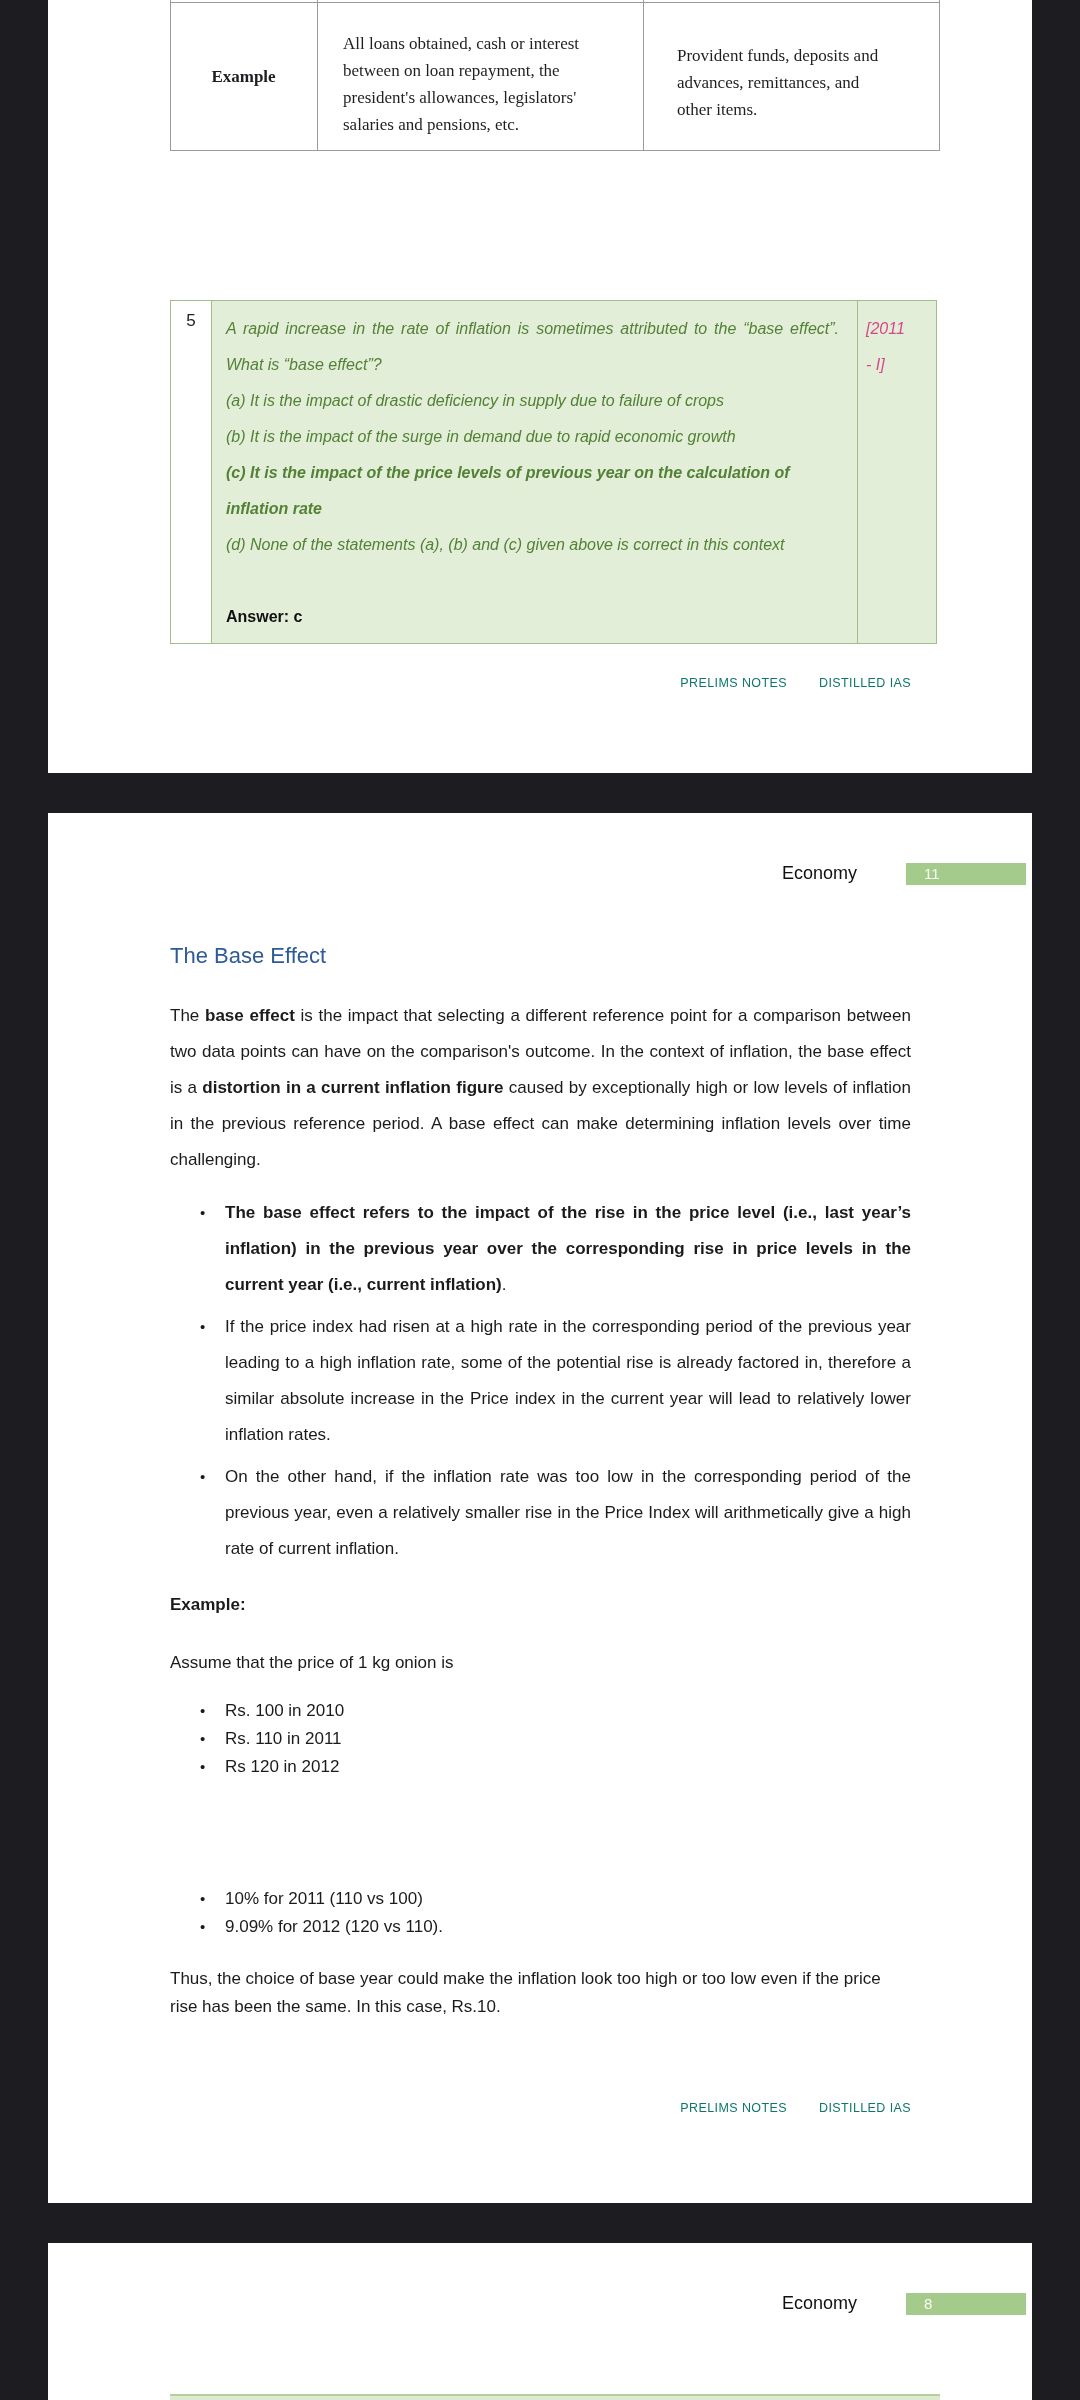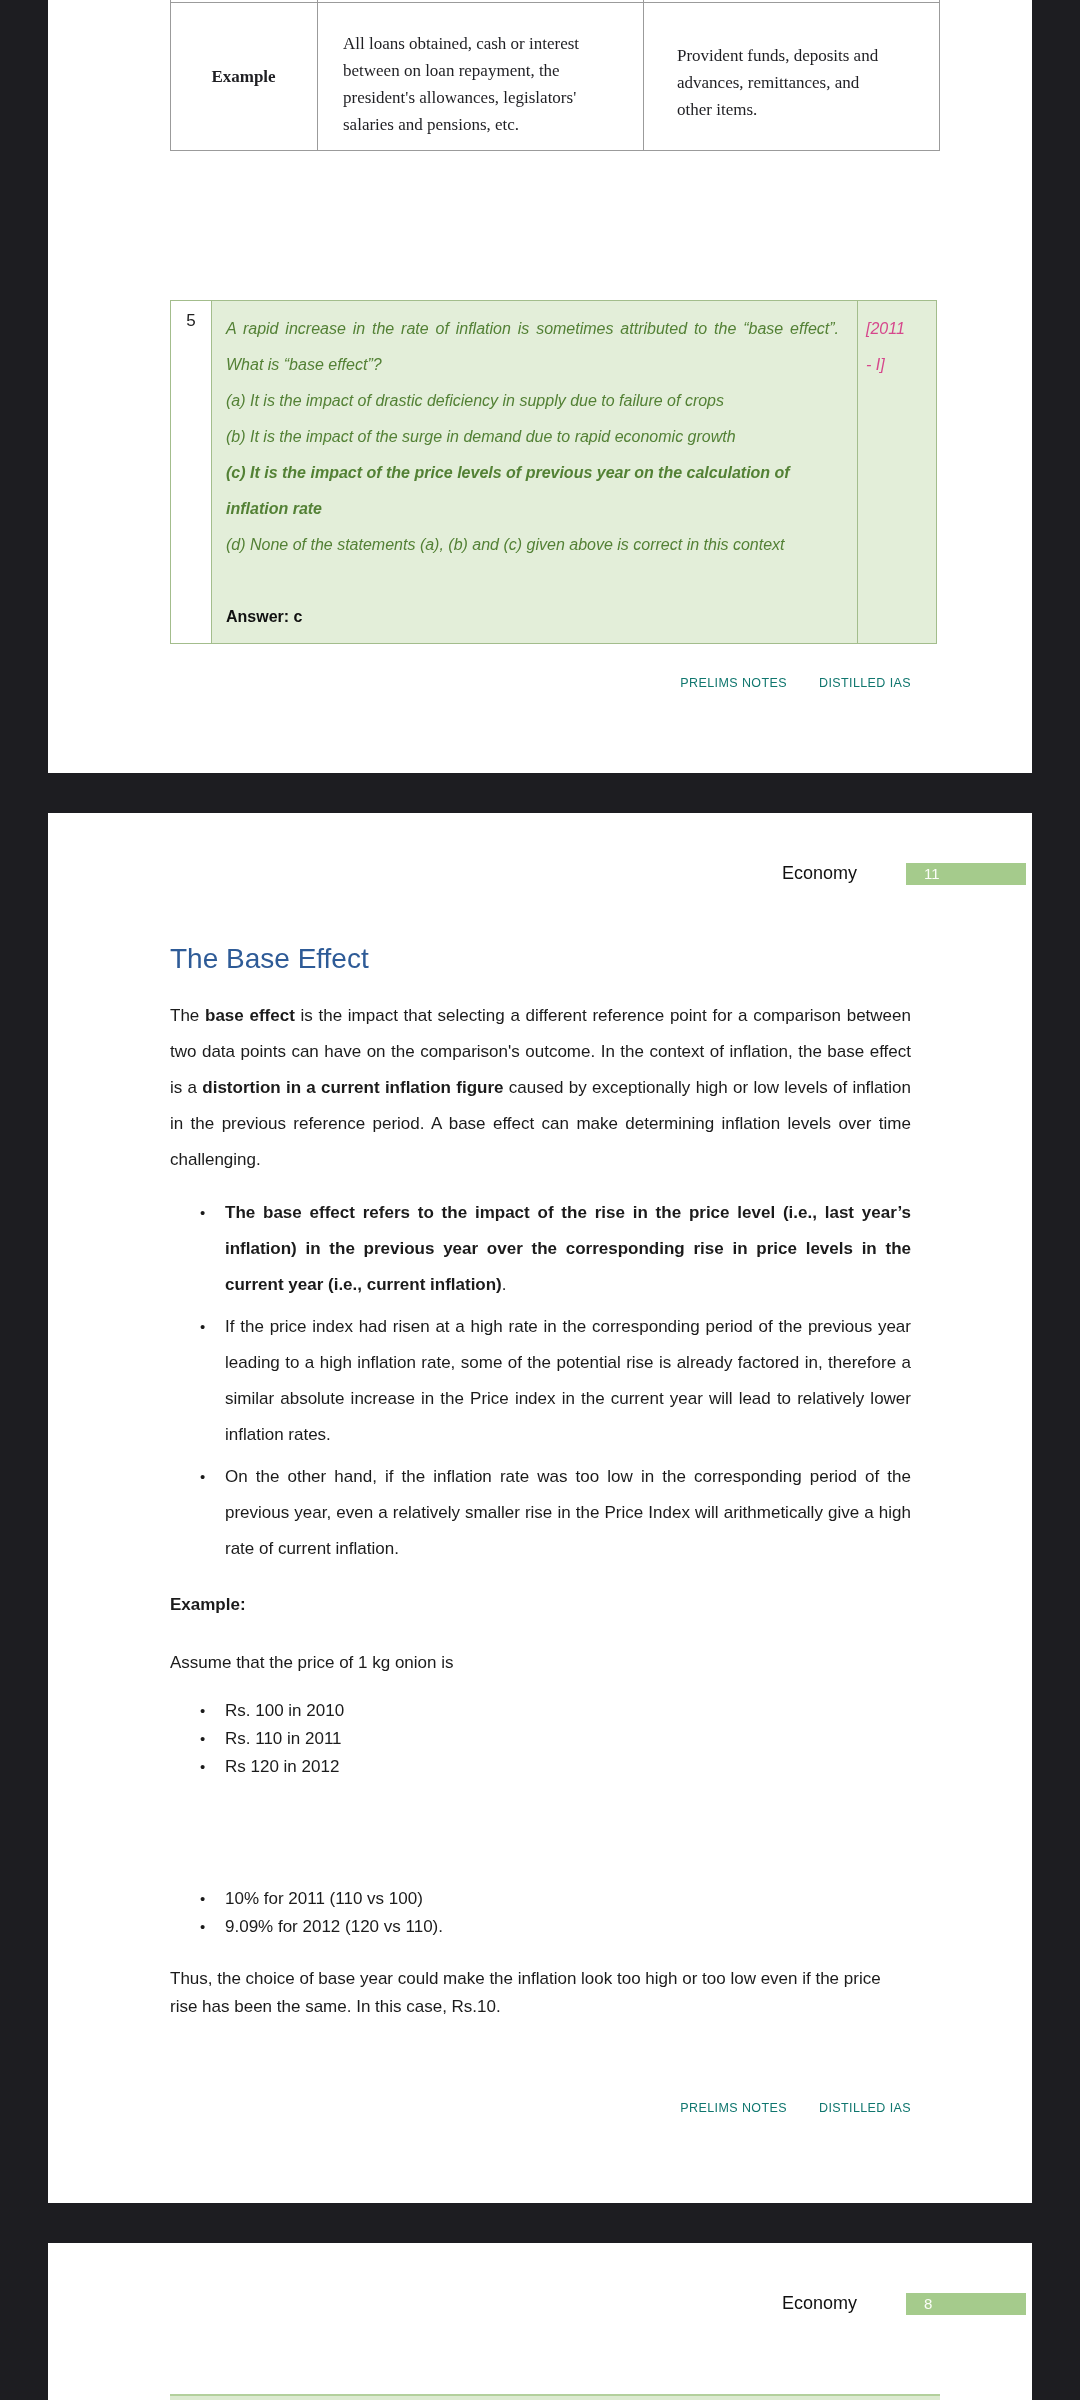--- a/index.html
+++ b/index.html
@@ -77,21 +77,21 @@
   }
   .economy-label { font-size: 18px; color: #111; margin-right: 12px; }
   .page-badge {
     width: 120px; height: 22px; background: #a5cb8c; color: #fbfdf8;
     font-size: 15px; line-height: 22px; padding-left: 18px;
   }
 
   
   .heading {
     position: absolute; left: 122px; top: 130px;
-    font-size: 28px; color: #2e5b97;
+    font-size: 22px; color: #2e5b97;
   }
   .body-block { position: absolute; left: 122px; width: 741px; font-size: 17px; }
   .lh36 { line-height: 36px; }
   .lh28 { line-height: 28px; }
   .just { text-align: justify; }
   .b { font-weight: bold; }
   #intro { top: 185px; }
   #bullets1 { top: 382px; }
   .bullet { position: relative; padding-left: 55px; margin-bottom: 6px; }
   .bullet .dot { position: absolute; left: 30px; top: 0; font-size: 15px; }

